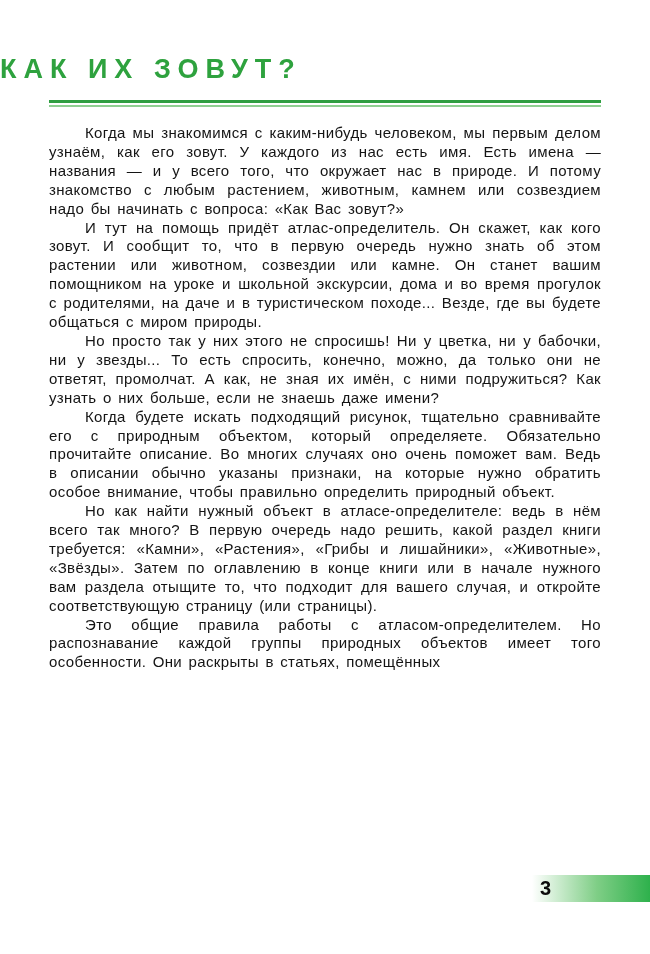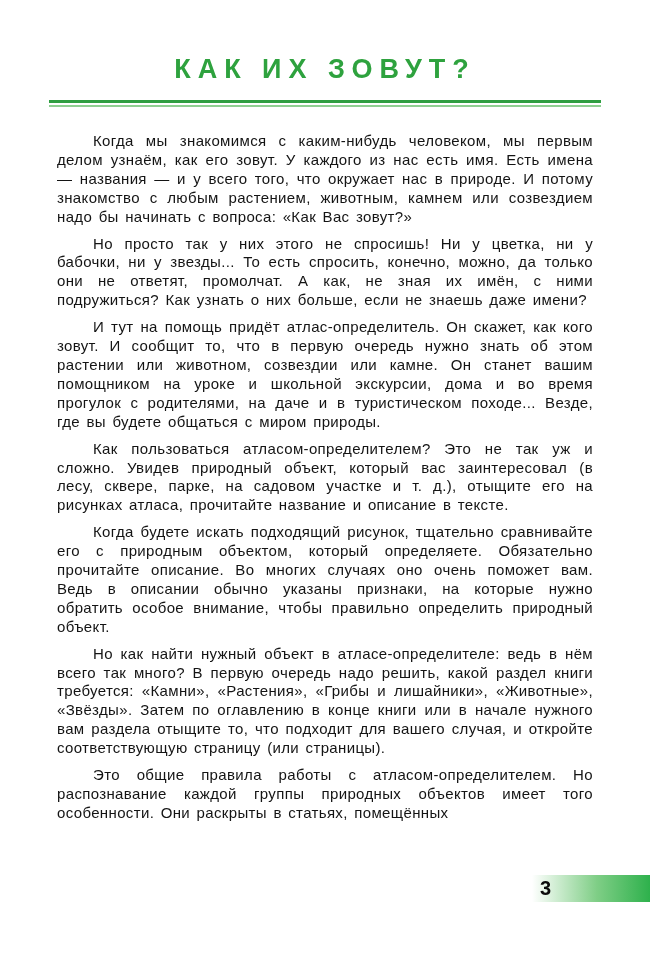--- a/index.html
+++ b/index.html
@@ -18,21 +18,20 @@
     position: absolute;
     inset: 0;
     background: #ffffff;
   }
   .title {
     position: absolute;
     top: 54px;
     left: 0;
     width: 100%;
     margin: 0;
-    text-align: center;
     color: #2ea23e;
     font-size: 27px;
     font-weight: bold;
     letter-spacing: 7px;
     font-family: "Liberation Sans", sans-serif;
   }
   .rule {
     position: absolute;
     top: 100px;
     left: 49px;
@@ -53,21 +52,21 @@
     left: 49px;
     width: 552px;
     color: #141414;
     font-size: 15px;
     line-height: 18.9px;
     text-align: justify;
     letter-spacing: 0.35px;
     word-spacing: 2px;
   }
   .para {
-    margin: 8px;
+    margin: 0;
     text-indent: 36px;
   }
   .footer-bar {
     position: absolute;
     right: 0;
     bottom: 52px;
     width: 118px;
     height: 27px;
     background: linear-gradient(to right, rgba(255,255,255,0) 0%, #7fce86 55%, #2eb14c 100%);
     display: flex;
@@ -89,25 +88,24 @@
   <h1 class="title">КАК ИХ ЗОВУТ?</h1>
 
   <div class="rule">
     <div class="line-top"></div>
     <div class="line-bottom"></div>
   </div>
 
   <div class="body-text">
   <p class="para">Когда мы знакомимся с каким-нибудь человеком, мы первым делом узнаём, как его зовут. У каждого из нас есть имя. Есть имена — названия — и у всего того, что окружает нас в природе. И потому знакомство с любым растением, животным, камнем или созвездием надо бы начинать с вопроса: «Как Вас зовут?»</p>
 
+  <p class="para">И тут на помощь придёт атлас-определитель. Он скажет, как кого зовут. И сообщит то, что в первую очередь нужно знать об этом растении или животном, созвездии или камне. Он станет вашим помощником на уроке и школьной экскурсии, дома и во время прогулок с родителями, на даче и в туристическом походе... Везде, где вы будете общаться с миром природы.</p>
+
   <p class="para">Но просто так у них этого не спросишь! Ни у цветка, ни у бабочки, ни у звезды... То есть спросить, конечно, можно, да только они не ответят, промолчат. А как, не зная их имён, с ними подружиться? Как узнать о них больше, если не знаешь даже имени?</p>
 
-  <p class="para">И тут на помощь придёт атлас-определитель. Он скажет, как кого зовут. И сообщит то, что в первую очередь нужно знать об этом растении или животном, созвездии или камне. Он станет вашим помощником на уроке и школьной экскурсии, дома и во время прогулок с родителями, на даче и в туристическом походе... Везде, где вы будете общаться с миром природы.</p>
-
-  <p class="para">Как пользоваться атласом-определителем? Это не так уж и сложно. Увидев природный объект, который вас заинтересовал (в лесу, сквере, парке, на садовом участке и т. д.), отыщите его на рисунках атласа, прочитайте название и описание в тексте.</p>
 
   <p class="para">Когда будете искать подходящий рисунок, тщательно сравнивайте его с природным объектом, который определяете. Обязательно прочитайте описание. Во многих случаях оно очень поможет вам. Ведь в описании обычно указаны признаки, на которые нужно обратить особое внимание, чтобы правильно определить природный объект.</p>
 
   <p class="para">Но как найти нужный объект в атласе-определителе: ведь в нём всего так много? В первую очередь надо решить, какой раздел книги требуется: «Камни», «Растения», «Грибы и лишайники», «Животные», «Звёзды». Затем по оглавлению в конце книги или в начале нужного вам раздела отыщите то, что подходит для вашего случая, и откройте соответствующую страницу (или страницы).</p>
 
   <p class="para">Это общие правила работы с атласом-определителем. Но распознавание каждой группы природных объектов имеет того особенности. Они раскрыты в статьях, помещённых</p>
 </div>
 
   <div class="footer-bar">
     <span class="page-num">3</span>

